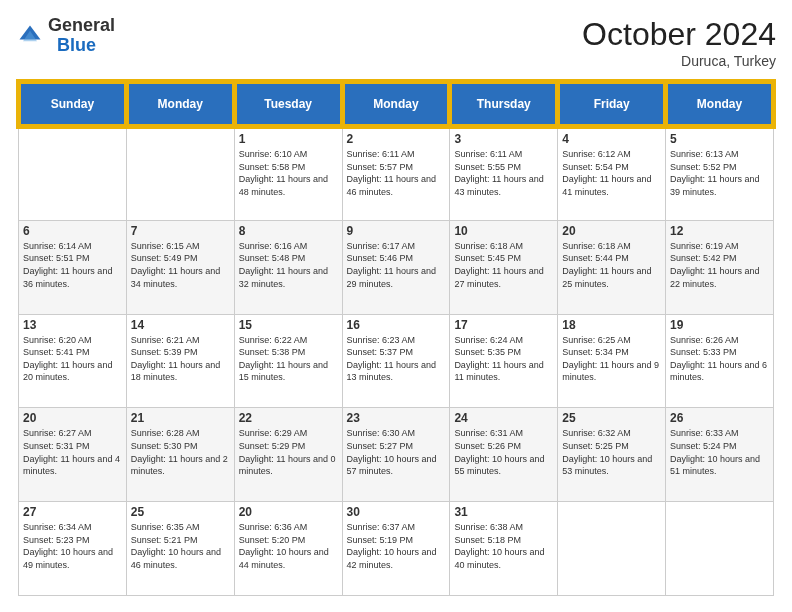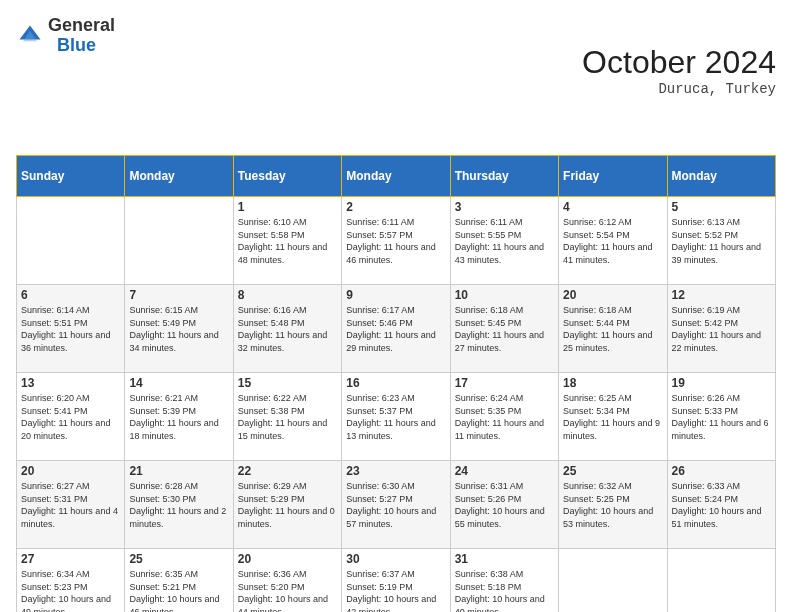--- a/index.html
+++ b/index.html
@@ -9,21 +9,20 @@
       width: 792px;
       height: 612px;
       overflow: hidden;
     }
     .page {
       width: 792px;
       height: 612px;
       padding: 16px;
       display: flex;
       flex-direction: column;
-      gap: 48px;
     }
     .header {
       display: flex;
       justify-content: space-between;
       align-items: flex-start;
       margin-bottom: 10px;
     }
     .logo {
       display: flex;
       align-items: center;
@@ -40,42 +39,40 @@
       width: 28px;
       height: 28px;
     }
     .title-block {
       text-align: right;
     }
     .month-title {
       font-size: 32px;
       font-weight: normal;
       color: #222;
-      margin-top: 28px;
     }
     .subtitle {
       font-size: 14px;
       color: #444;
-      font-family: Liberation Mono, monospace;
     }
     .calendar {
       flex: 1;
       border: 1px solid #ccc;
       border-collapse: collapse;
       width: 100%;
       table-layout: fixed;
     }
     .calendar th {
       background: #2a6fbd;
       color: #fff;
       font-size: 12px;
       font-weight: bold;
       padding: 13px 4px;
-      border: 1px solid #eab308;
-      text-align: left;
+      border: 5px solid #eab308;
+      text-align: center;
     }
     .calendar td {
       border: 1px solid #ccc;
       vertical-align: top;
       padding: 3px 4px;
       font-size: 9.5px;
       color: #333;
       background: #fff;
       height: 88px;
     }

